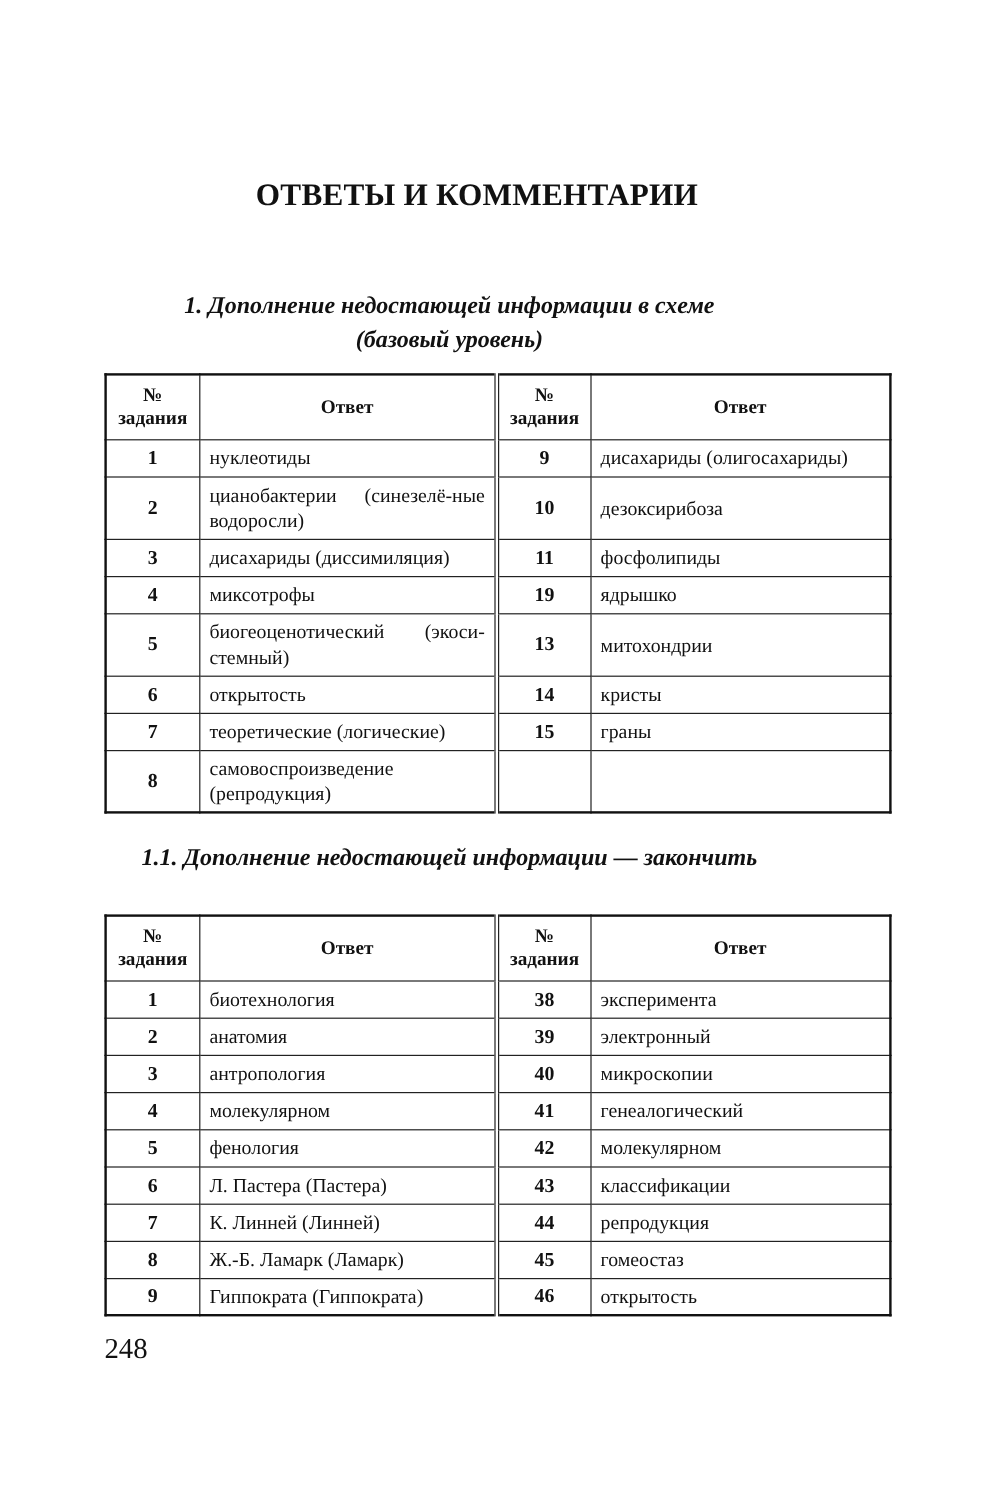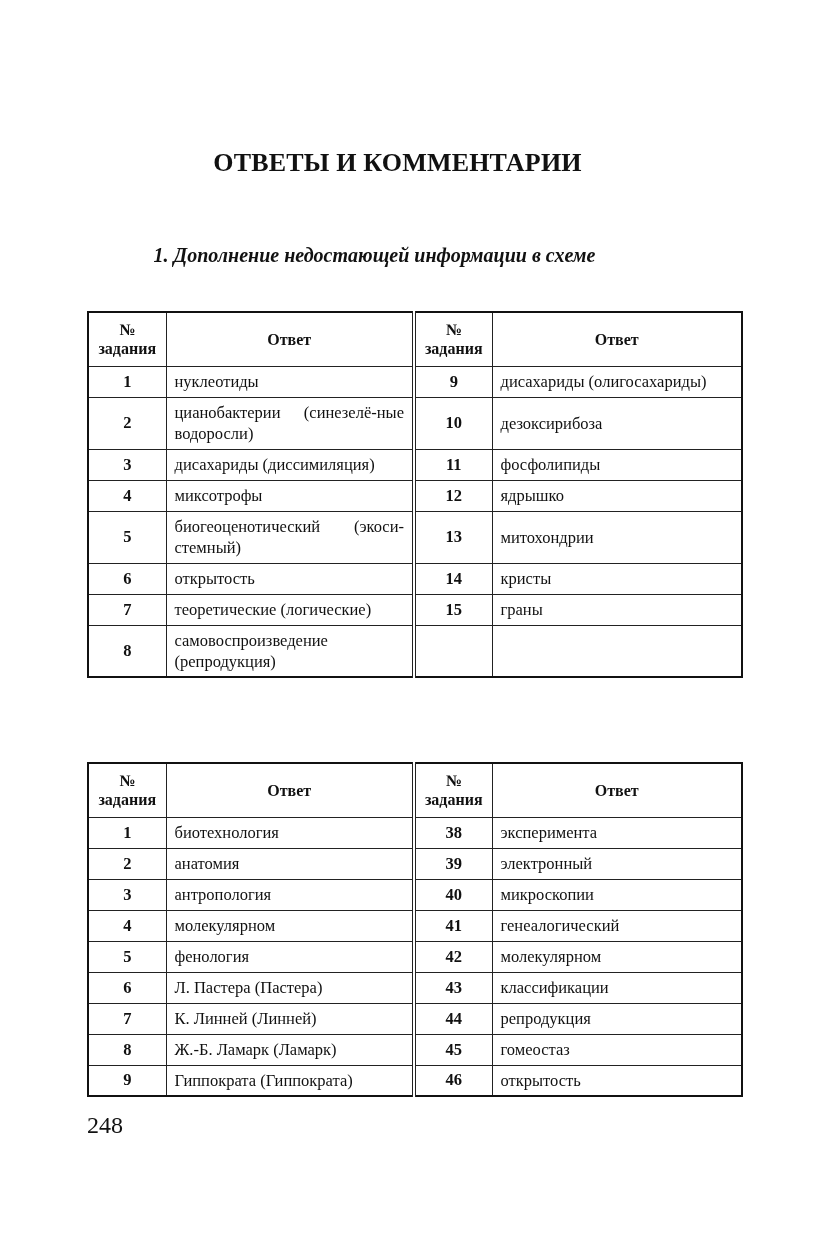--- a/index.html
+++ b/index.html
@@ -28,20 +28,21 @@
   col.c1 { width: 78px; } col.c2 { width: 248px; } col.c3 { width: 78px; } col.c4 { width: 250px; }
   .page-number { position: absolute; top: 1112px; left: 87px; font-size: 24px; }
 </style>
 </head>
 <body>
 
 <div class="page-title">ОТВЕТЫ И КОММЕНТАРИИ</div>
 
 <div class="section-title" id="sec1-title">
   <div>1. Дополнение недостающей информации в схеме</div>
+  <div>(базовый уровень)</div>
 </div>
 
 <table class="answers" id="table1">
   <colgroup>
       <col class="c1">
       <col class="c2">
       <col class="c3">
       <col class="c4">
     </colgroup>
   <tbody>
@@ -67,21 +68,21 @@
       </tr>
       <tr class="r">
         <td class="num">3</td>
         <td class="ans split">дисахариды (диссимиляция)</td>
         <td class="num">11</td>
         <td class="ans">фосфолипиды</td>
       </tr>
       <tr class="r">
         <td class="num">4</td>
         <td class="ans split">миксотрофы</td>
-        <td class="num">12</td>
+        <td class="num">19</td>
         <td class="ans">ядрышко</td>
       </tr>
       <tr class="r2">
         <td class="num">5</td>
         <td class="ans split justify">биогеоценотический (экоси-стемный)</td>
         <td class="num">13</td>
         <td class="ans">митохондрии</td>
       </tr>
       <tr class="r">
         <td class="num">6</td>
@@ -98,20 +99,21 @@
       <tr class="r2">
         <td class="num">8</td>
         <td class="ans split">самовоспроизведение (репродукция)</td>
         <td class="num"></td>
         <td class="ans"></td>
       </tr>
     </tbody>
 </table>
 
 <div class="section-title" id="sec2-title">
+  <div>1.1. Дополнение недостающей информации — закончить</div>
 </div>
 
 <table class="answers" id="table2">
   <colgroup>
       <col class="c1">
       <col class="c2">
       <col class="c3">
       <col class="c4">
     </colgroup>
   <tbody>

